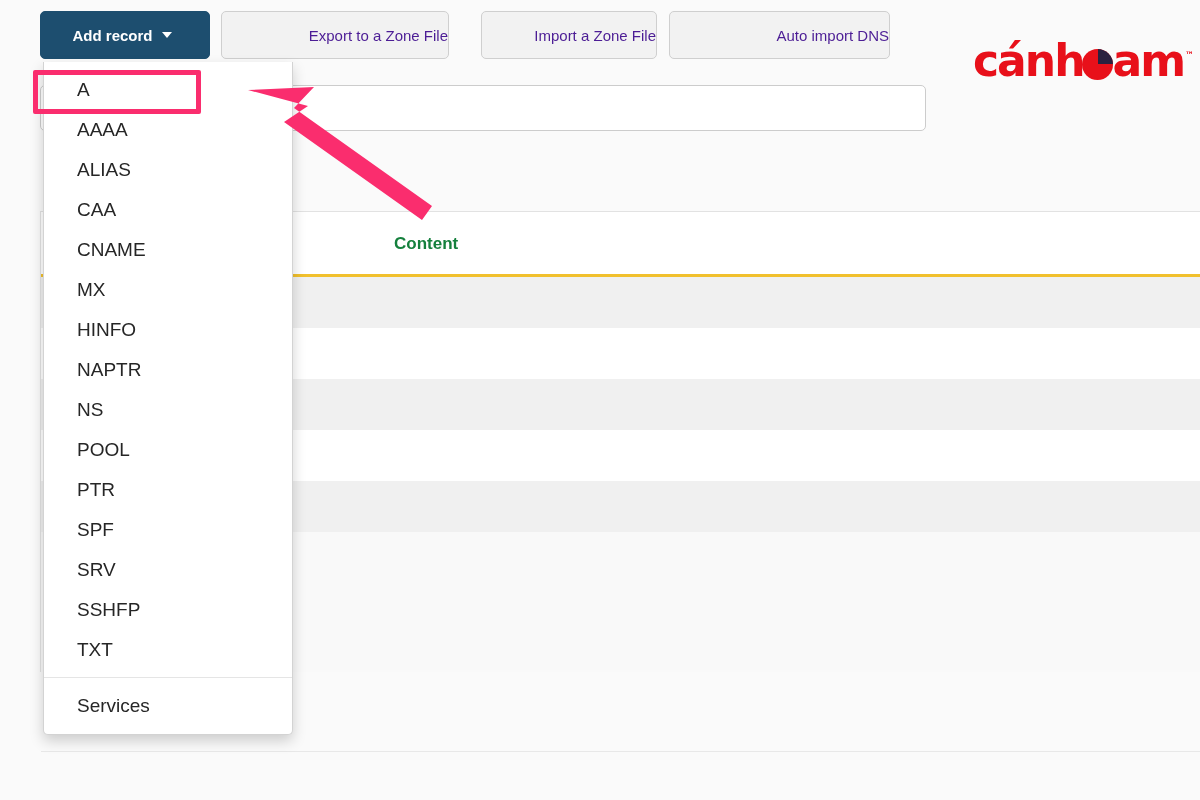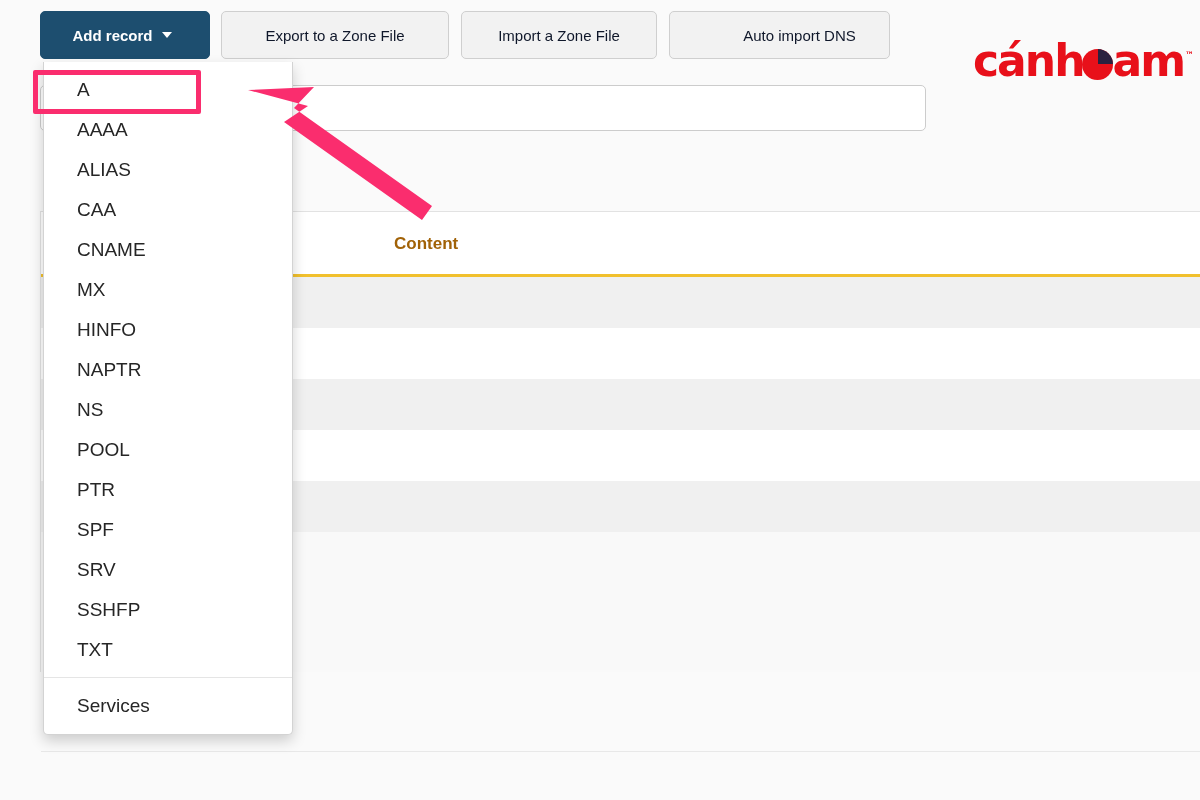--- a/index.html
+++ b/index.html
@@ -60,25 +60,26 @@
     height: 0;
     margin-left: 9px;
     border-left: 5px solid transparent;
     border-right: 5px solid transparent;
     border-top: 6px solid #ffffff;
     vertical-align: middle;
   }
 
   .btn-default {
     background: #f2f2f2;
-    color: #0f172a;
+    color: #4c1d95;
     border: 1px solid #cfcfcf;
+    justify-content: flex-end;
   }
   .btn-export { left: 221px; width: 228px; }
-  .btn-import { left: 461px; width: 196px; }
+  .btn-import { left: 481px; width: 176px; }
   .btn-auto   { left: 669px; width: 221px; padding-left: 40px; }
 
   
   .logo {
     position: absolute;
     right: 8px;
     top: 14px;
     height: 46px;
     display: flex;
     align-items: center;
@@ -160,21 +161,21 @@
     height: 62px;
     position: relative;
     border-bottom: 3px solid #f1c02d;
     background: #ffffff;
   }
   .th {
     position: absolute;
     top: 22px;
     font-size: 17px;
     font-weight: bold;
-    color: #a16207;
+    color: #15803d;
   }
   .th-content { left: 353px; }
 
   .trow {
     height: 51px;
     background: #ffffff;
   }
   .trow.alt { background: #f0f0f0; }
   .trow.tail { background: #f9f9f9; height: 140px; }
   .tbody-divider {

